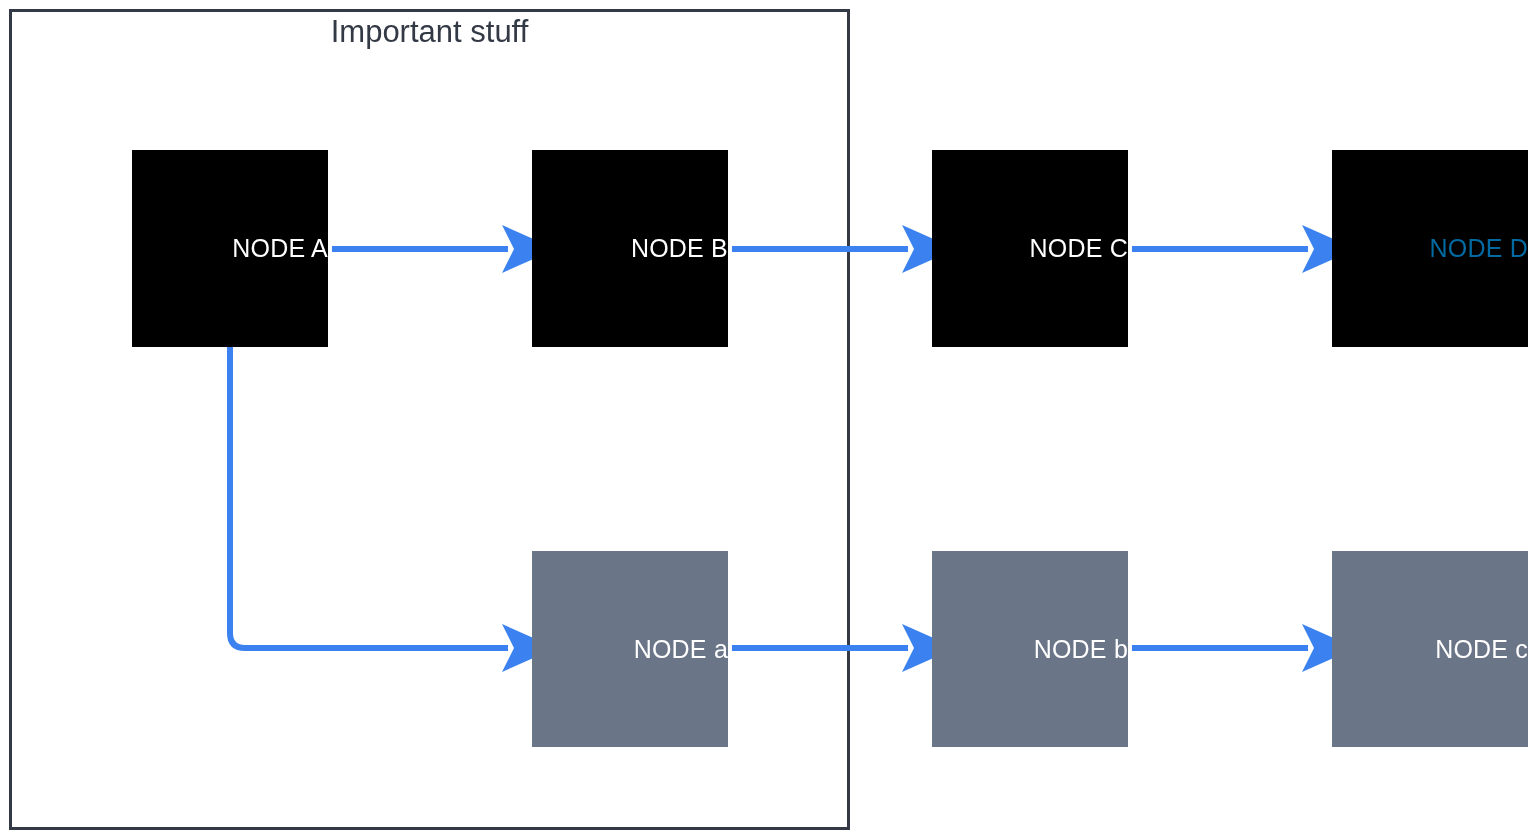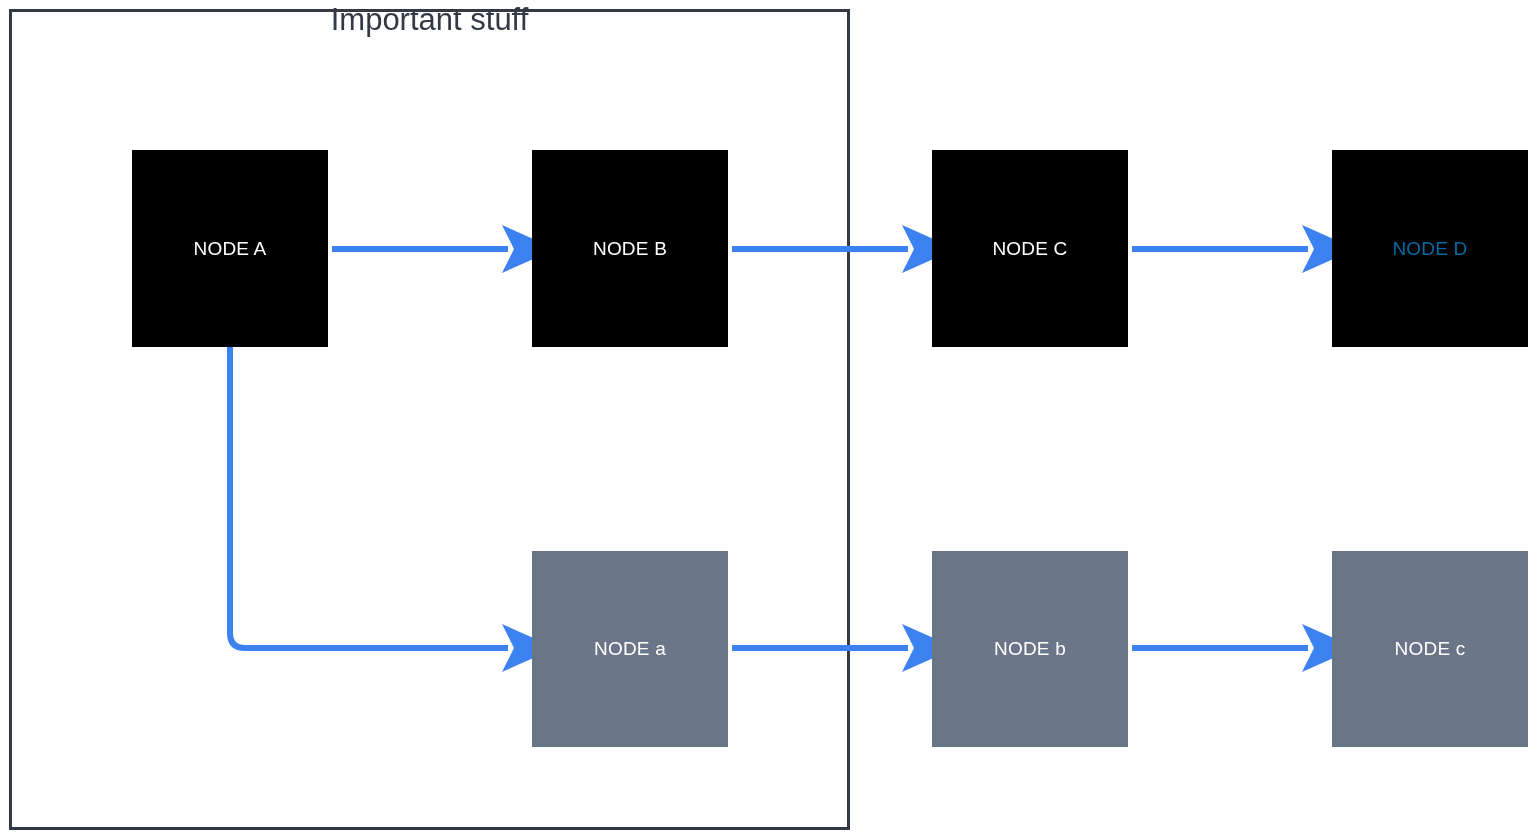--- a/index.html
+++ b/index.html
@@ -39,38 +39,38 @@
     font-size: 31px;
     font-family: "Liberation Sans", sans-serif;
     white-space: nowrap;
     line-height: 1;
   }
   .node {
     position: absolute;
     box-sizing: border-box;
     display: flex;
     align-items: center;
-    justify-content: center;
+    justify-content: flex-end;
     color: #ffffff;
-    font-size: 19px;
+    font-size: 25px;
     font-family: "Liberation Sans", sans-serif;
     white-space: nowrap;
     letter-spacing: 0.2px;
   }
   .node-label {
     display: block;
   }
 </style>
 </head>
 <body>
 
 <div id="canvas" style="width: 1540px; height: 840px; background: rgb(255, 255, 255);">
 
   <div class="subgraph" style="left: 9px; top: 9px; width: 841px; height: 821px; border-color: rgb(51, 58, 69);"></div>
-  <div class="subgraph-title" style="left: 9px; top: 4px; width: 841px; color: rgb(51, 58, 69);">Important stuff</div>
+  <div class="subgraph-title" style="left: 9px; top: 16px; width: 841px; color: rgb(51, 58, 69);">Important stuff</div>
 
   <svg id="edge-layer" viewBox="0 0 1540 840" xmlns="http://www.w3.org/2000/svg">
     <defs>
       <marker id="arrowhead" markerWidth="9" markerHeight="8" refX="1" refY="4" orient="auto" markerUnits="strokeWidth">
         <path d="M 0 0 L 9 4 L 0 8 L 2 4 Z" fill="#3b82f0"></path>
       </marker>
     </defs>
     <g id="edges-group">
         <path d="M 332 249 L 508 249" fill="none" stroke="#3b82f0" stroke-width="6" stroke-linecap="butt" marker-end="url(#arrowhead)"></path>
         <path d="M 732 249 L 908 249" fill="none" stroke="#3b82f0" stroke-width="6" stroke-linecap="butt" marker-end="url(#arrowhead)"></path>

